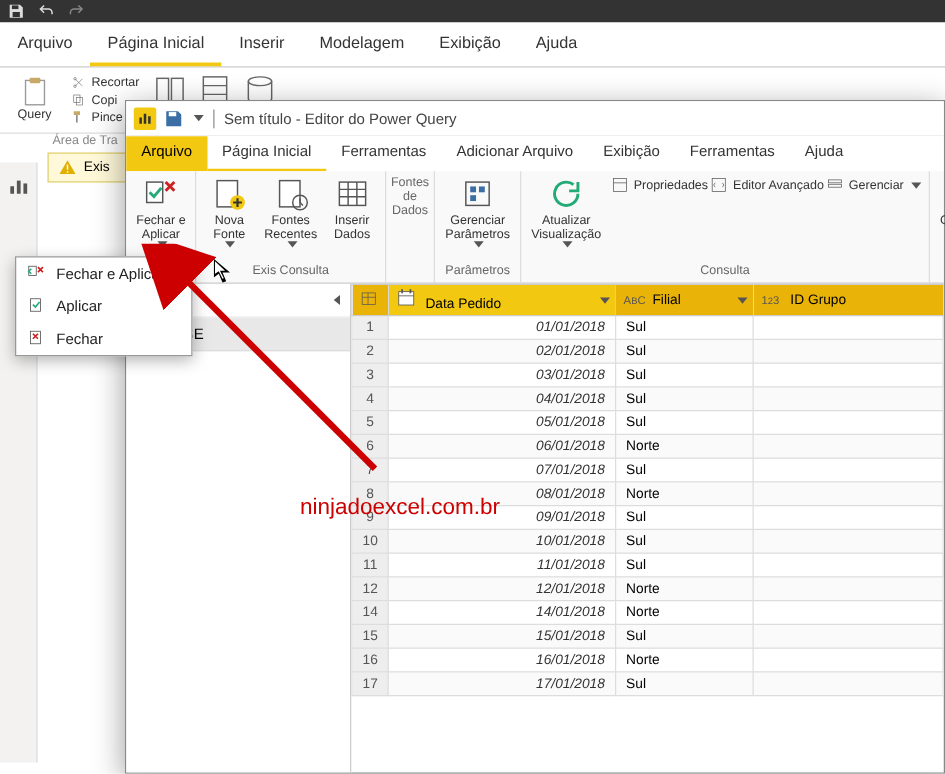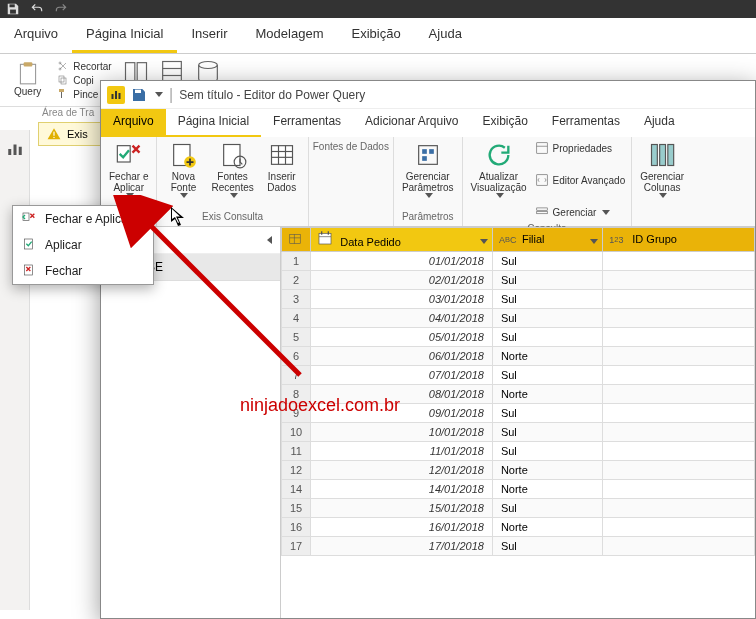--- a/index.html
+++ b/index.html
@@ -37,21 +37,21 @@
     .pq-tab { padding: 5px 12px; font-size: 12px; color: #333; cursor: pointer; }
     .pq-tab.file { background: #f2c811; color: #000; font-weight: 400; }
     .pq-tab.active { border-bottom: 2px solid #f2c811; }
     
     .pq-ribbon { display: flex; border-bottom: 1px solid #ccc; background: #f9f9f9; height: 90px; }
     .pq-group { display: flex; flex-direction: column; border-right: 1px solid #ddd; padding: 2px 4px; }
     .pq-group-body { display: flex; flex: 1; align-items: flex-start; gap: 2px; }
     .pq-group-lbl { font-size: 10px; color: #666; text-align: center; padding: 2px 0; }
     .pq-bigbtn { display: flex; flex-direction: column; align-items: center; padding: 2px 4px; font-size: 10px; color: #333; cursor: pointer; text-align: center; line-height: 1.1; min-width: 44px; }
     .pq-bigbtn svg { width: 28px; height: 28px; margin-bottom: 2px; }
-    .pq-smlist { display: flex; flex-direction: column; gap: 18px; padding: 2px; }
+    .pq-smlist { display: flex; gap: 2px; padding: 2px; }
     .pq-smitem { display: flex; align-items: center; gap: 4px; font-size: 10px; color: #333; cursor: pointer; white-space: nowrap; }
     .pq-smitem svg { width: 14px; height: 14px; }
     
     .pq-body { display: flex; flex: 1; overflow: hidden; }
     .pq-queries { width: 180px; border-right: 1px solid #ccc; background: #fff; }
     .pq-queries-hdr { display: flex; align-items: center; justify-content: space-between; padding: 6px 8px; font-size: 12px; color: #333; border-bottom: 1px solid #eee; }
     .pq-query-item { display: flex; align-items: center; gap: 6px; padding: 6px 10px; font-size: 12px; background: #e8e8e8; border-bottom: 1px solid #ddd; cursor: pointer; }
     .pq-query-item svg { width: 14px; height: 14px; }
     
     .pq-table-wrap { flex: 1; overflow: auto; }

